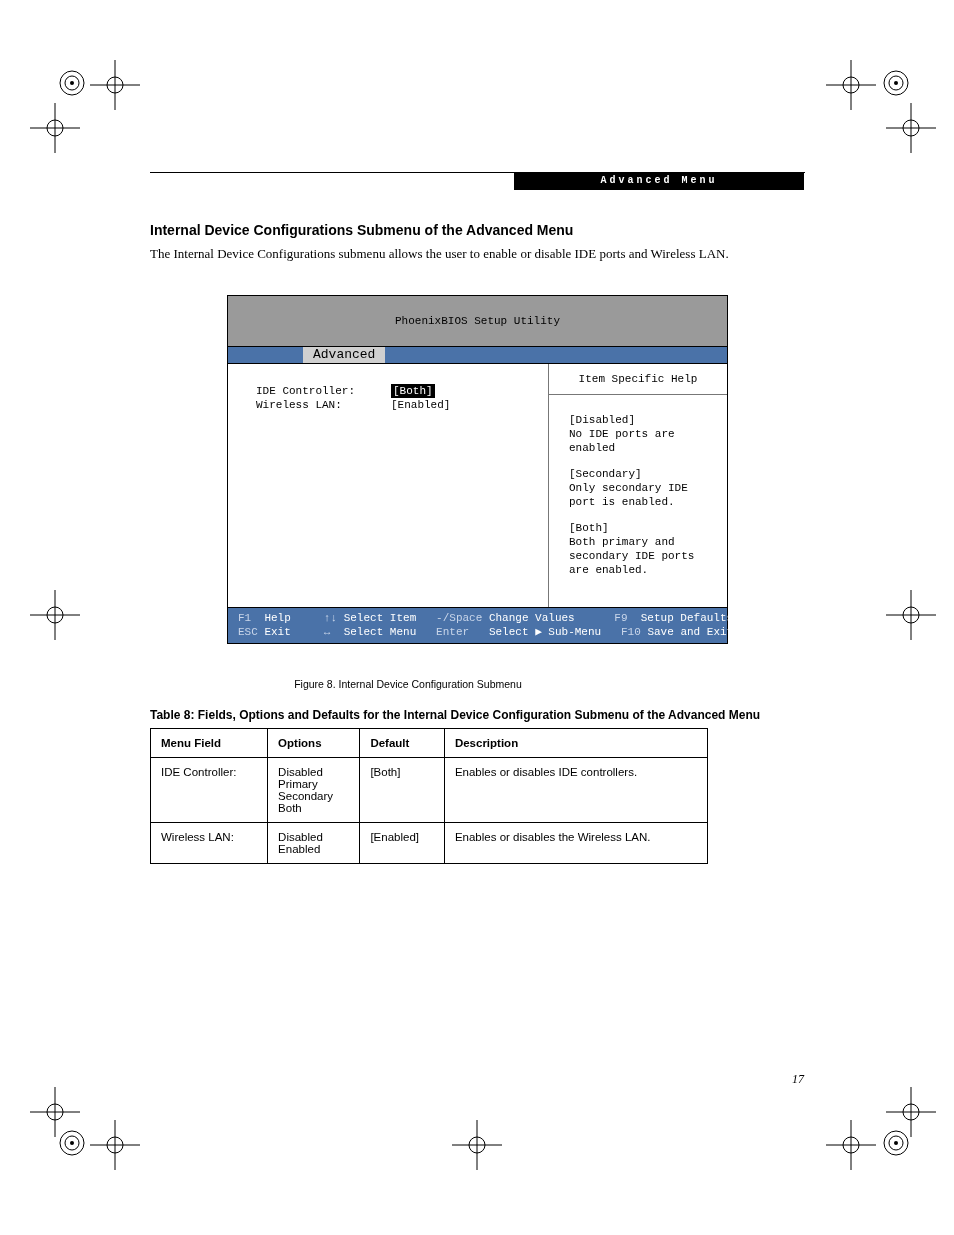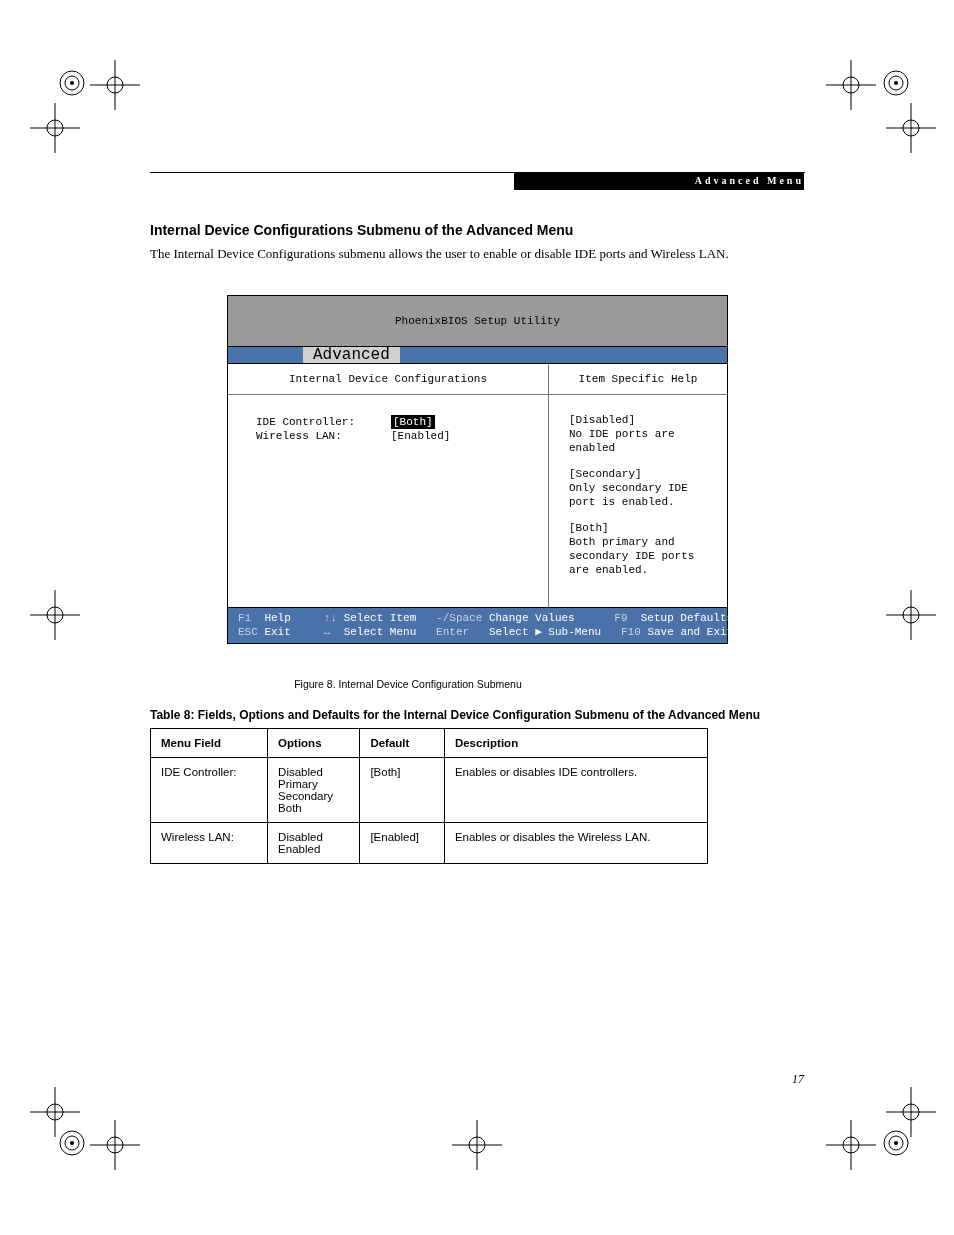--- a/index.html
+++ b/index.html
@@ -1,28 +1,28 @@
 <!DOCTYPE html>
 <html><head>
 <meta charset="utf-8">
 <style>
   html,body{margin:0;padding:0;background:#fff;}
   body{width:954px;height:1235px;position:relative;font-family:"Times New Roman",serif;color:#000;}
   .regmark{position:absolute;width:26px;height:26px;}
   .regmark svg{width:26px;height:26px;}
   
-  .blackbar{position:absolute;right:150px;top:172px;width:290px;height:18px;background:#000;color:#fff;font-family:Liberation Serif, serif;font-size:10px;font-weight:bold;letter-spacing:3px;text-align:right;line-height:18px;}
+  .blackbar{position:absolute;right:150px;top:172px;width:290px;height:18px;background:#000;color:#fff;font-family:Liberation Mono, monospace;font-size:10px;font-weight:bold;letter-spacing:3px;text-align:center;line-height:18px;}
   .rule{position:absolute;left:150px;top:172px;width:655px;height:1px;border-top:1px solid #000;}
   
   .h2{position:absolute;left:150px;top:222px;font-family:Arial,Helvetica,sans-serif;font-weight:bold;font-size:14px;}
   .intro{position:absolute;left:150px;top:246px;font-size:13px;width:660px;}
   
   .bios{position:absolute;left:227px;top:295px;width:499px;border:1px solid #000;font-family:"Courier New",monospace;font-size:11px;line-height:14px;}
   .bios-title{background:#9a9a9a;text-align:center;padding:18px 0;font-weight:normal;border-bottom:1px solid #000;}
-  .bios-menubar{background:#4a72a8;color:#fff;font-size:16px;height:16px;position:relative;border-bottom:1px solid #000;}
+  .bios-menubar{background:#4a72a8;color:#fff;font-size:13px;height:16px;position:relative;border-bottom:1px solid #000;}
   .bios-tab{position:absolute;left:75px;top:0;background:#d0d0d0;color:#000;padding:1px 10px;}
   .bios-body{display:flex;}
   .bios-left{flex:0 0 320px;border-right:1px solid #777;}
   .bios-right{flex:1;}
   .bios-col-head{text-align:center;padding:8px 0;border-bottom:1px solid #777;}
   .bios-left-body{padding:20px 0 140px 28px;}
   .bios-field{display:flex;}
   .bios-label{width:135px;}
   .bios-val{}
   .bios-val.sel{background:#000;color:#fff;padding:0 2px;}
@@ -136,21 +136,20 @@
 <div class="h2">Internal Device Configurations Submenu of the Advanced Menu</div>
 <div class="intro">The Internal Device Configurations submenu allows the user to enable or disable IDE ports and Wireless LAN.</div>
 
 <div class="bios">
   <div class="bios-title">PhoenixBIOS Setup Utility</div>
   <div class="bios-menubar">
     <span class="bios-tab">Advanced</span>
   </div>
   <div class="bios-body">
     <div class="bios-left">
-      <div class="bios-col-head">Internal Device Configurations</div>
       <div class="bios-left-body">
         <div class="bios-field">
           <span class="bios-label">IDE Controller:</span>
           <span class="bios-val sel">[Both]</span>
         </div>
         <div class="bios-field">
           <span class="bios-label">Wireless LAN:</span>
           <span class="bios-val">[Enabled]</span>
         </div>
       </div>

